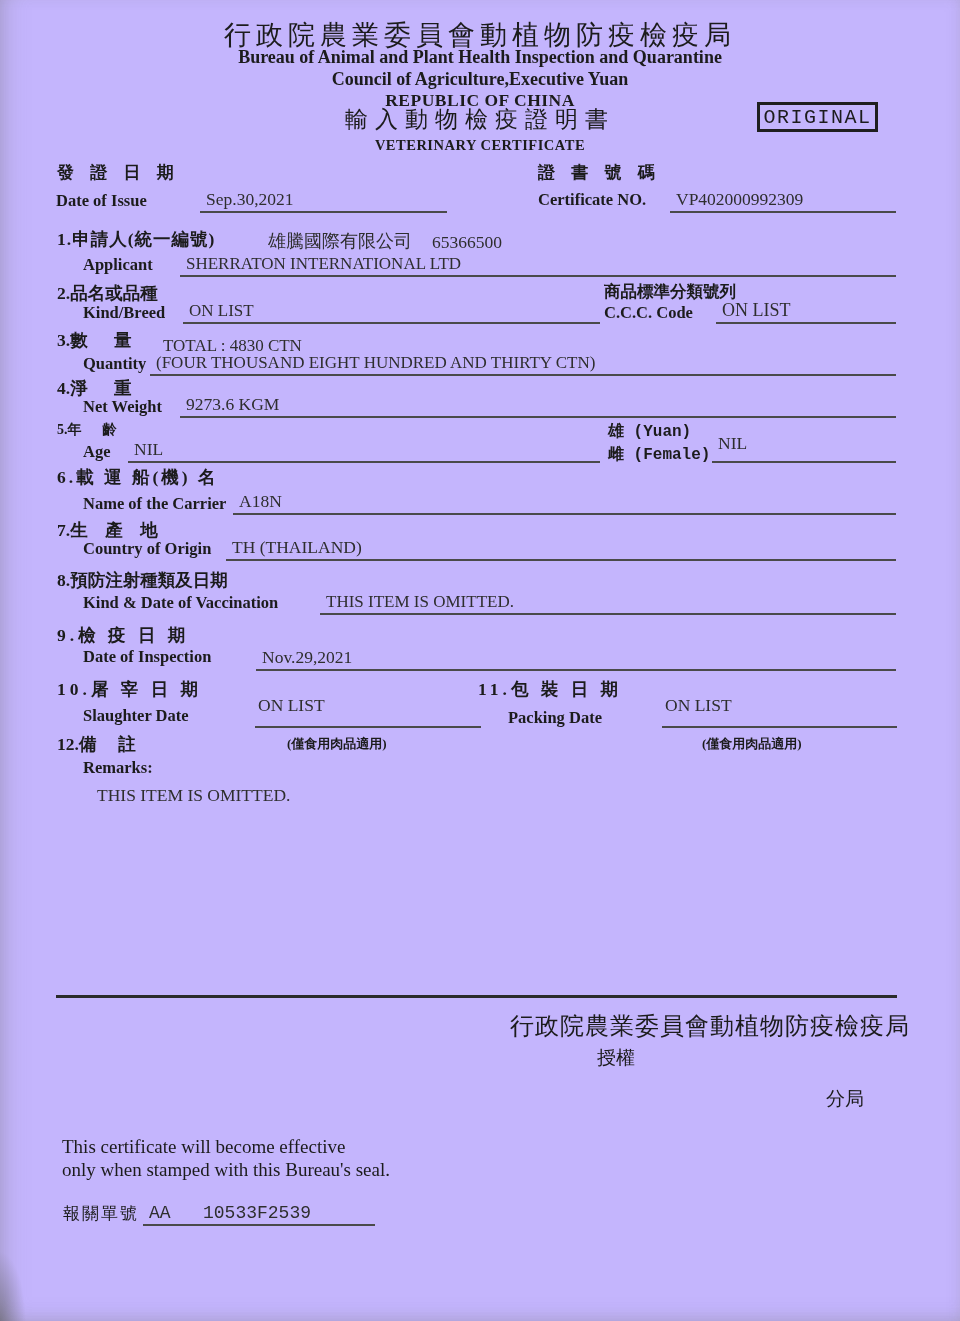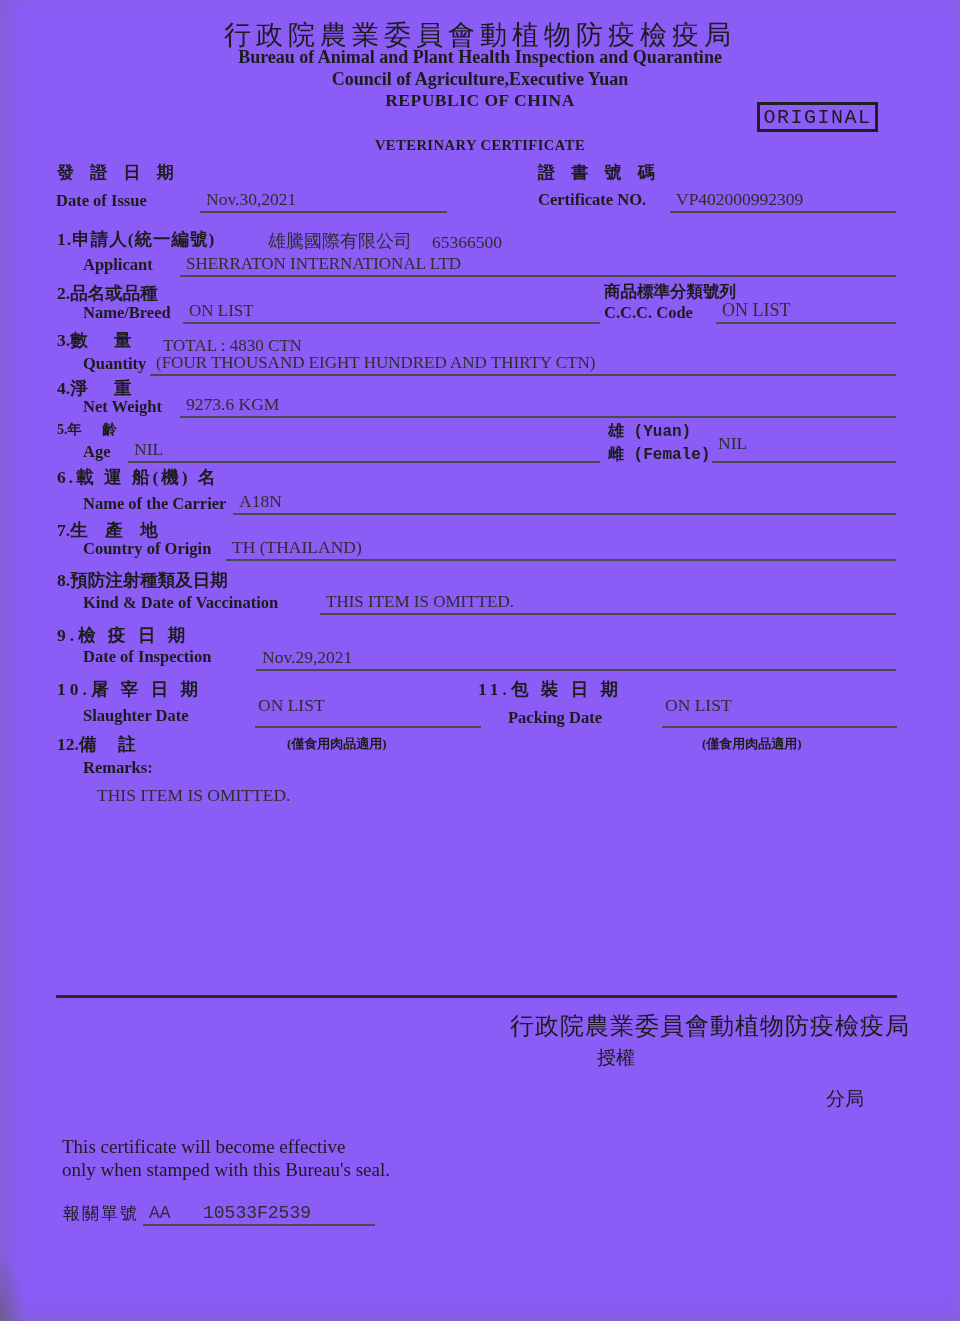--- a/index.html
+++ b/index.html
@@ -1,21 +1,21 @@
 <!DOCTYPE html>
 <html><head>
 <meta charset="utf-8">
 <style>
   * { margin:0; padding:0; box-sizing:border-box; }
   html,body { background:#d8d8d4; }
   .page {
     position:relative;
     width:960px; height:1321px;
     margin:0 auto;
-    background:#8b5cf6;
+    background:#c4b5fd;
     font-family:"Liberation Serif","DejaVu Serif",serif;
     color:#1c1c1c;
     overflow:hidden;
     box-shadow: inset 16px -8px 30px -20px rgba(110,110,110,.55),
                 inset -8px 4px 18px -14px rgba(140,140,140,.45),
                 inset 0 -10px 22px -16px rgba(130,130,130,.4);
   }
   .abs { position:absolute; white-space:pre; line-height:1.15; }
   .ctr { left:0; right:0; text-align:center; }
   .zh  { font-weight:700; }
@@ -44,49 +44,50 @@
 </style>
 </head>
 <body>
 
 <div class="page">
 
   <div class="abs ctr zhn" style="top:20px;font-size:27px;letter-spacing:5px;">行政院農業委員會動植物防疫檢疫局</div>
   <div class="abs ctr enb" style="top:69px;font-size:18px;">Council of Agriculture,Executive Yuan</div>
   <div class="abs ctr enb" style="top:47px;font-size:18px;">Bureau of Animal and Plant Health Inspection and Quarantine</div>
   <div class="abs ctr enb" style="top:90px;font-size:17.5px;letter-spacing:.5px;">REPUBLIC OF CHINA</div>
+  <div class="abs ctr zhn" style="top:107px;font-size:23px;letter-spacing:7px;">輸入動物檢疫證明書</div>
   <div class="abs ctr enb" style="top:137px;font-size:14.5px;letter-spacing:.5px;">VETERINARY CERTIFICATE</div>
 
   <div class="stampbox" style="left:757px;top:102px;width:121px;height:30px;">
     <span class="mono" style="font-size:20px;letter-spacing:1.5px;">ORIGINAL</span>
   </div>
 
   <div class="abs zh" style="left:57px;top:163px;font-size:17px;letter-spacing:6px;">發 證 日 期</div>
   <div class="abs enb" style="left:56px;top:192px;font-size:16.5px;">Date of Issue</div>
   <div class="fill" style="left:200px;top:187px;width:247px;height:26px;">
-    <span style="font-size:17.5px;">Nov.30,2021</span>
+    <span style="font-size:17.5px;">Sep.30,2021</span>
   </div>
 
   <div class="abs zh" style="left:538px;top:163px;font-size:17px;letter-spacing:6px;">證 書 號 碼</div>
   <div class="abs enb" style="left:538px;top:191px;font-size:16.5px;">Certificate NO.</div>
   <div class="fill" style="left:670px;top:187px;width:226px;height:26px;">
     <span style="font-size:17.5px;">VP402000992309</span>
   </div>
 
   <div class="abs zh" style="left:57px;top:229px;font-size:17.5px;letter-spacing:1px;">1.申請人(統一編號)</div>
   <div class="abs val" style="left:268px;top:231px;font-size:18px;">雄騰國際有限公司</div>
   <div class="abs val" style="left:432px;top:232px;font-size:17.5px;">65366500</div>
   <div class="abs enb" style="left:83px;top:256px;font-size:16.5px;">Applicant</div>
   <div class="fill" style="left:180px;top:251px;width:716px;height:26px;">
     <span style="font-size:17px;">SHERRATON INTERNATIONAL LTD</span>
   </div>
 
   <div class="abs zh" style="left:57px;top:283px;font-size:17.5px;">2.品名或品種</div>
   <div class="abs zh" style="left:604px;top:283px;font-size:16.5px;">商品標準分類號列</div>
-  <div class="abs enb" style="left:83px;top:304px;font-size:16.5px;">Name/Breed</div>
+  <div class="abs enb" style="left:83px;top:304px;font-size:16.5px;">Kind/Breed</div>
   <div class="fill" style="left:183px;top:299px;width:417px;height:25px;">
     <span style="font-size:17px;">ON LIST</span>
   </div>
   <div class="abs enb" style="left:604px;top:304px;font-size:16.5px;">C.C.C. Code</div>
   <div class="fill" style="left:716px;top:299px;width:180px;height:25px;">
     <span style="font-size:18px;">ON LIST</span>
   </div>
 
   <div class="abs zh" style="left:57px;top:330px;font-size:17.5px;">3.數      量</div>
   <div class="abs val" style="left:163px;top:336px;font-size:17px;">TOTAL : 4830 CTN</div>

